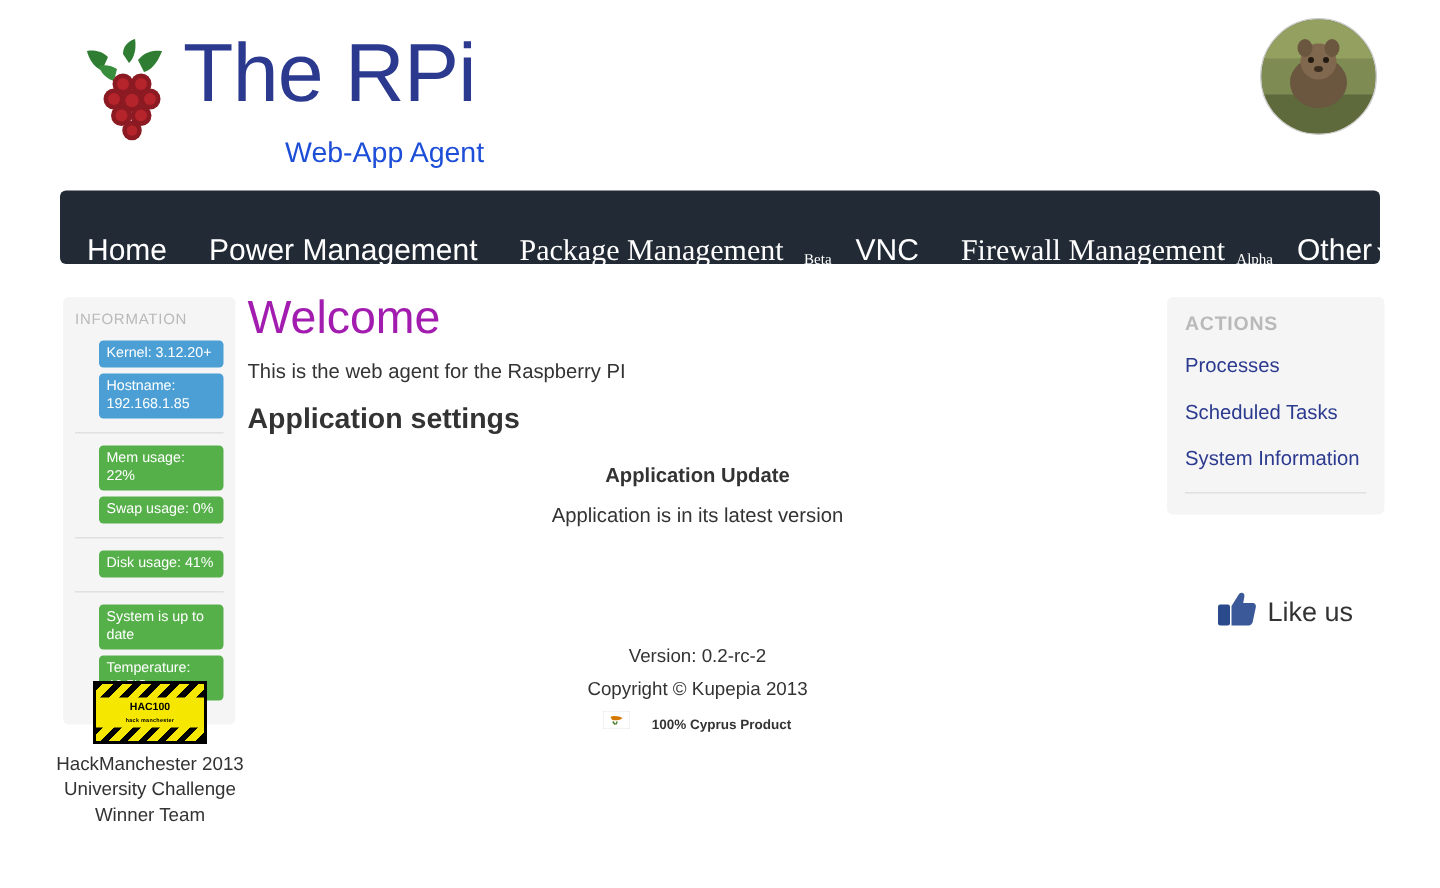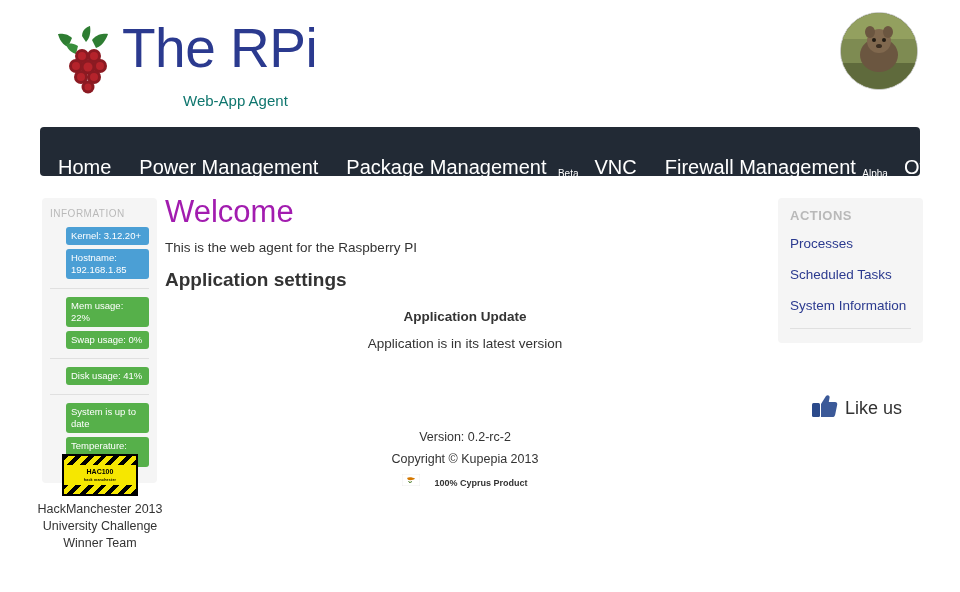--- a/index.html
+++ b/index.html
@@ -43,24 +43,24 @@
     left: 70px;
     top: 6px;
     font-size: 55px;
     line-height: 60px;
     color: #2b3a8f;
     font-weight: normal;
     letter-spacing: -0.5px;
   }
   .brand-sub {
     position: absolute;
-    left: 131px;
+    left: 138px;
     top: 80px;
-    font-size: 15px;
-    color: #0f766e;
+    font-size: 19px;
+    color: #1d4ed8;
   }
   .avatar {
     position: absolute;
     right: 42px;
     top: 12px;
     width: 76px;
     height: 76px;
     border-radius: 50%;
     overflow: hidden;
     border: 1px solid #cccccc;
@@ -92,21 +92,21 @@
     cursor: pointer;
     margin-top: 32px;
   }
   .nav-item .sup {
     position: absolute;
     top: 6px;
     right: 2px;
     font-size: 10px;
     color: #ffffff;
   }
-  .nav-item.with-sup { padding-right: 34px; }
+  .nav-item.with-sup { padding-right: 34px; font-family: Liberation Serif, serif; }
   .nav-item .caret {
     display: inline-block;
     width: 0; height: 0;
     border-left: 4px solid transparent;
     border-right: 4px solid transparent;
     border-top: 5px solid #ffffff;
     margin-left: 3px;
     vertical-align: middle;
   }
 

